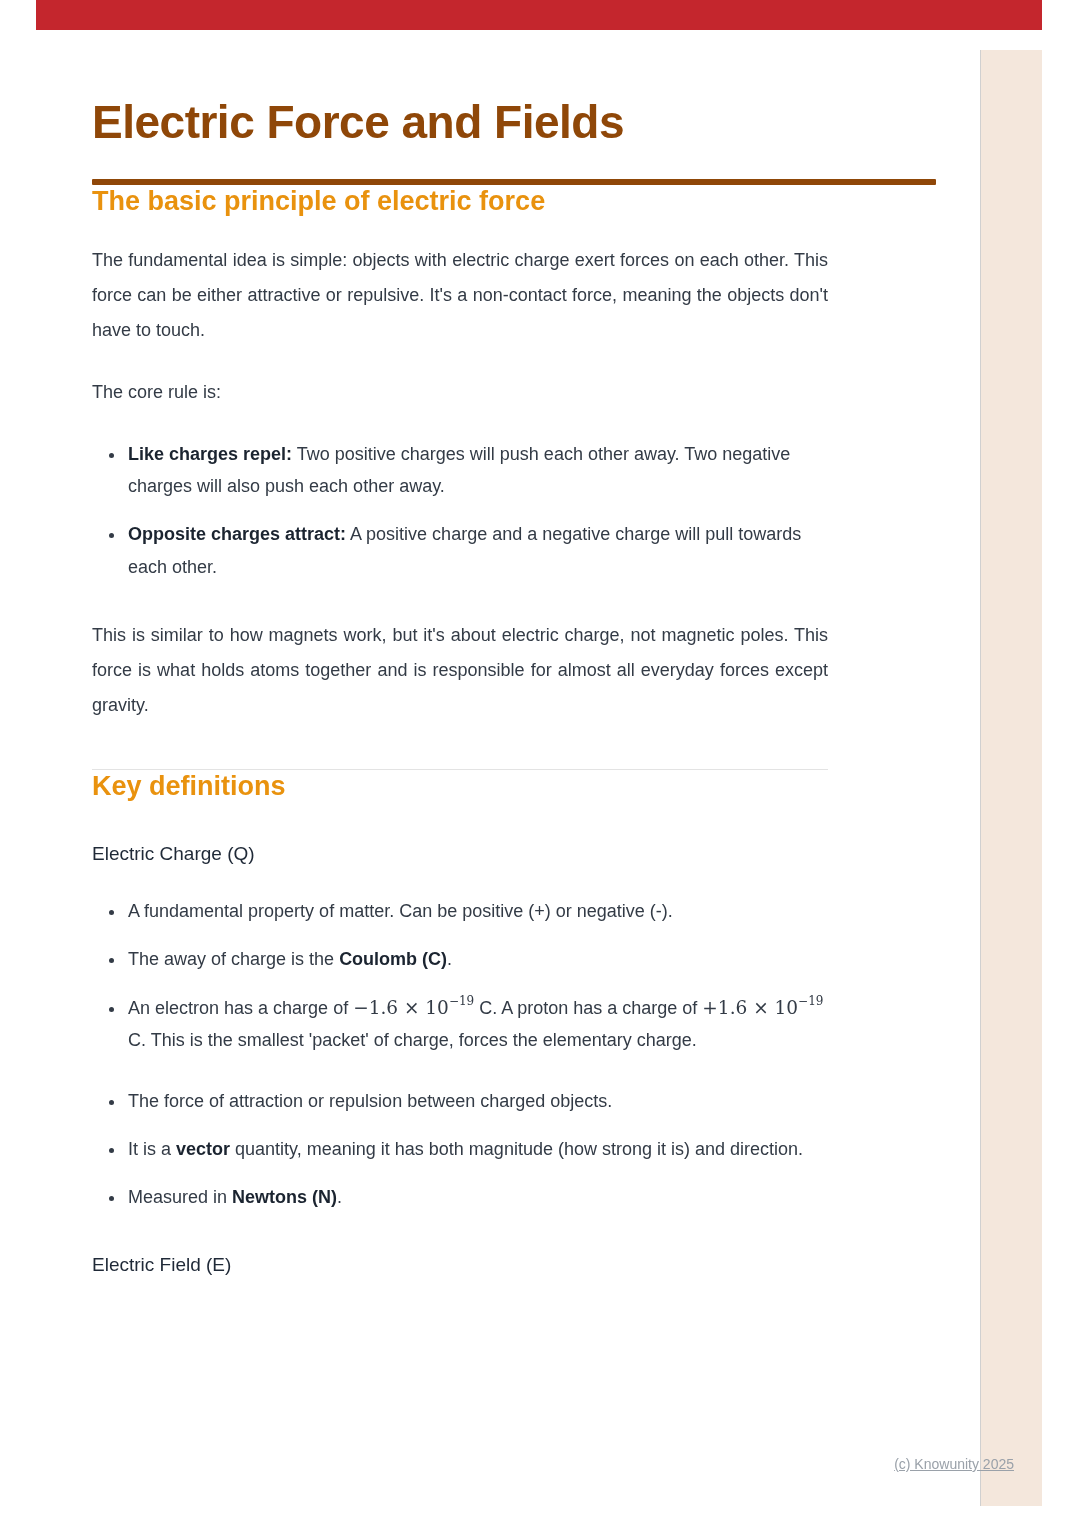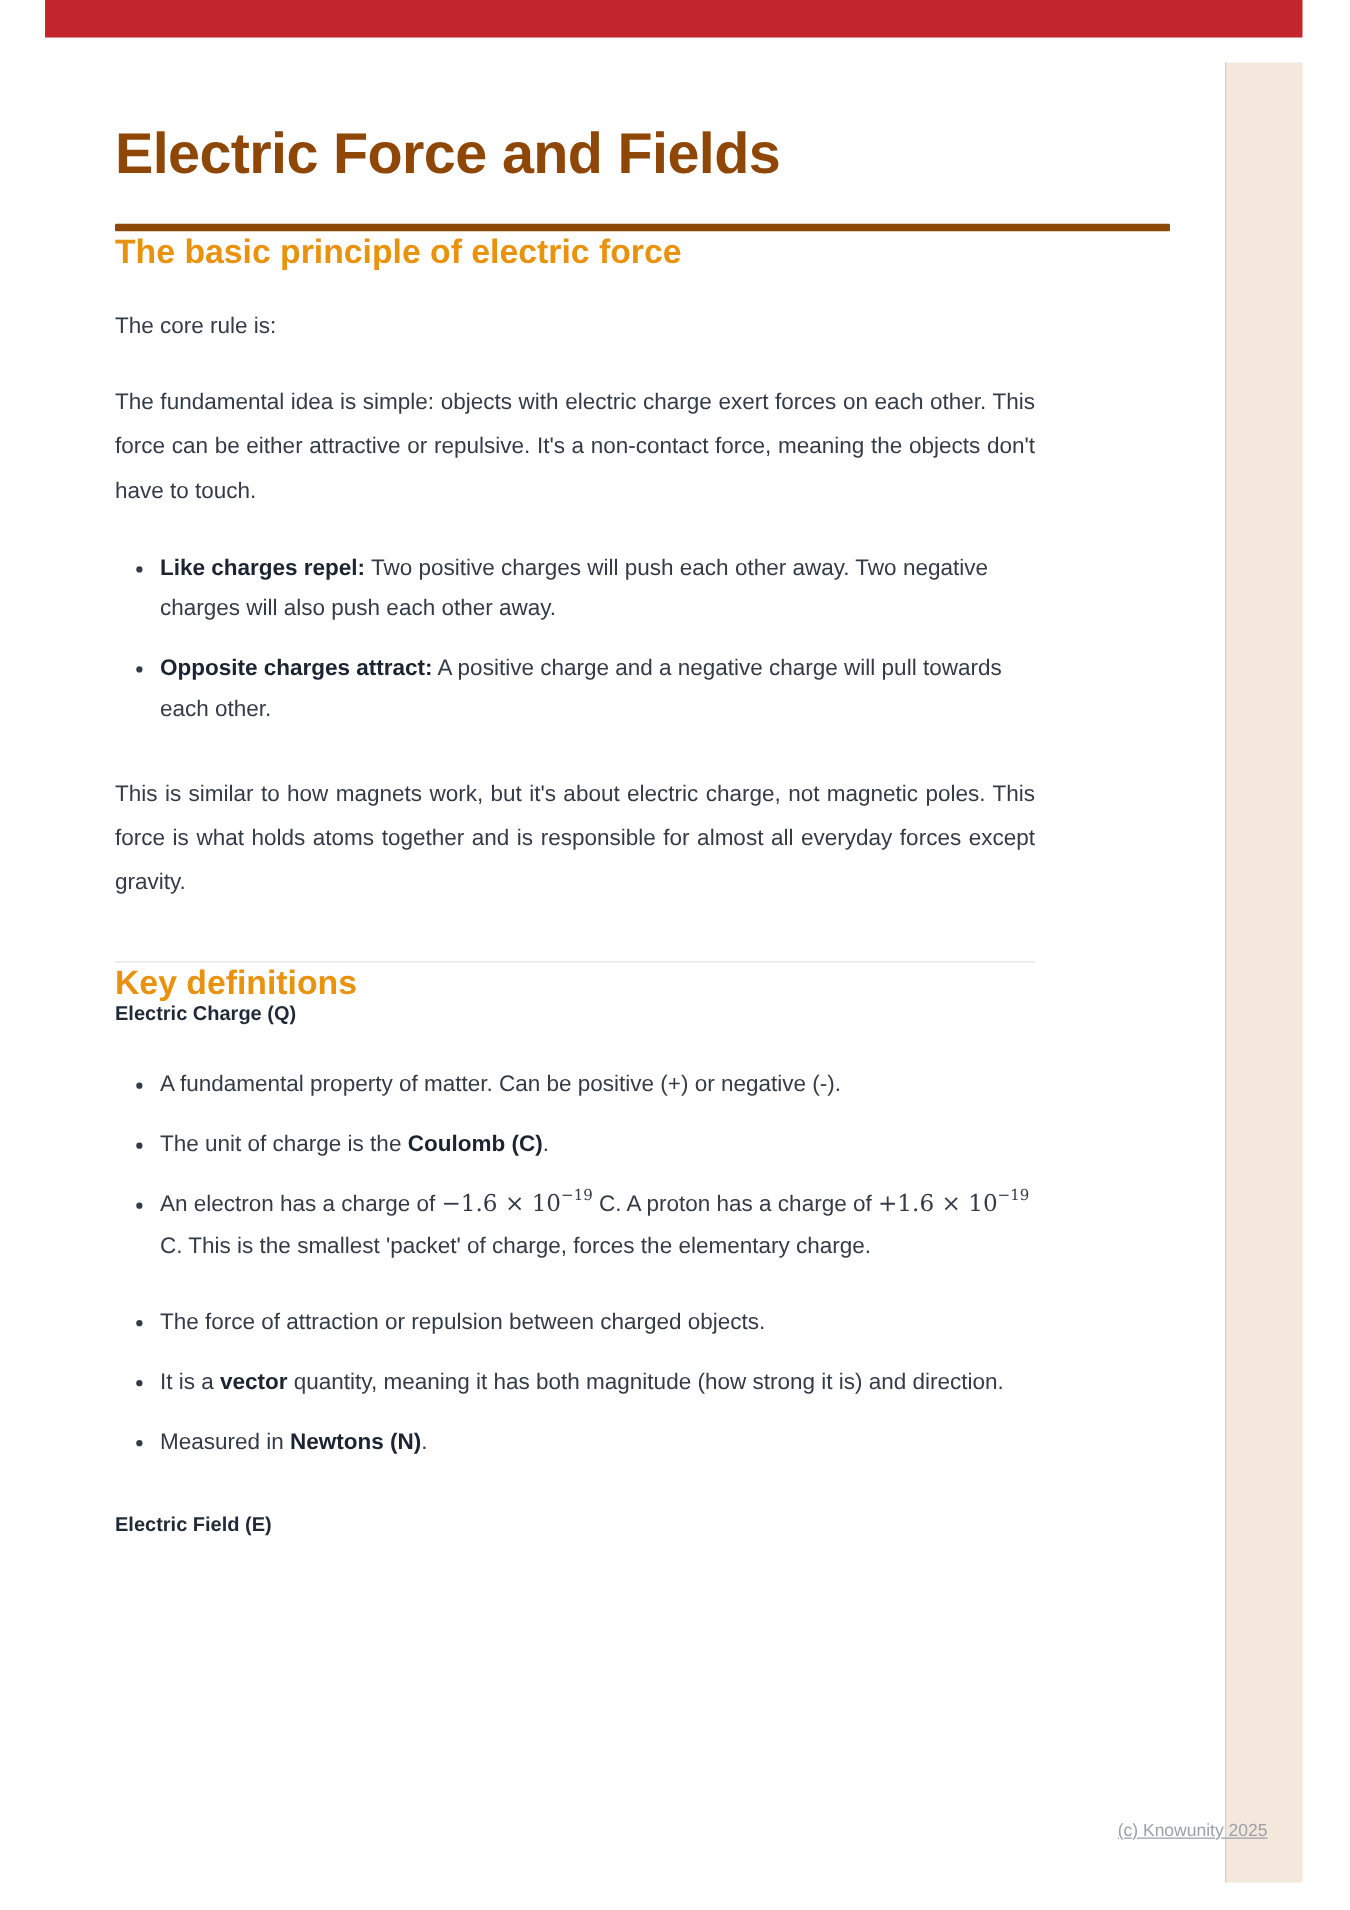--- a/index.html
+++ b/index.html
@@ -83,22 +83,23 @@
     padding-left: 2px;
     color: var(--body, #333b46);
   }
   ul.bullet-list li:last-child { margin-bottom: 0; }
   strong.bold-lead, strong.inline-bold {
     font-weight: 700;
     color: var(--strong, #1b2430);
     margin-top: 28px;
   }
   h3.subsection-title {
-    font-size: 16px;
-    font-weight: 700;
+    margin-top: 40px;
+    font-size: 19px;
+    font-weight: 400;
     color: var(--subheading, #1f2937);
     line-height: 1.3;
   }
   .divider {
     width: 736px;
     height: 1px;
     background: var(--divider, #e3e3e3);
     margin-top: 46px;
   }
   .mt-lg { margin-top: 42px; }
@@ -133,40 +134,40 @@
   <div class="top-bar"></div>
   <div class="side-strip"></div>
 
   <div class="content">
 
     <h1 class="title">Electric Force and Fields</h1>
     <div class="title-rule"></div>
 
     <h2 class="section-heading">The basic principle of electric force</h2>
 
+    <p class="body-text">The fundamental idea is simple: objects with electric charge exert forces on each other. This force can be either attractive or repulsive. It's a non-contact force, meaning the objects don't have to touch.</p>
+
     <p class="body-text no-justify">The core rule is:</p>
-
-    <p class="body-text">The fundamental idea is simple: objects with electric charge exert forces on each other. This force can be either attractive or repulsive. It's a non-contact force, meaning the objects don't have to touch.</p>
 
     <ul class="bullet-list">
       <li><strong class="bold-lead">Like charges repel:</strong><span> Two positive charges will push each other away. Two negative charges will also push each other away.</span></li>
       <li><strong class="bold-lead">Opposite charges attract:</strong><span> A positive charge and a negative charge will pull towards each other.</span></li>
     </ul>
 
     <p class="body-text" style="margin-top:34px">This is similar to how magnets work, but it's about electric charge, not magnetic poles. This force is what holds atoms together and is responsible for almost all everyday forces except gravity.</p>
 
     <div class="divider"></div>
 
     <h2 class="section-heading">Key definitions</h2>
 
     <h3 class="subsection-title">Electric Charge (Q)</h3>
 
     <ul class="bullet-list">
       <li><span>A fundamental property of matter. Can be positive (+) or negative (-).</span></li>
-      <li><span>The unit of charge is the </span><strong class="inline-bold">Coulomb (C)</strong><span>.</span></li>
+      <li><span>The away of charge is the </span><strong class="inline-bold">Coulomb (C)</strong><span>.</span></li>
       <li><span>An electron has a charge of </span><span class="math"><span>−1.6 × 10</span><sup>−19</sup></span><span> C. A proton has a charge of </span><span class="math"><span>+1.6 × 10</span><sup>−19</sup></span><span> C. This is the smallest 'packet' of charge, forces the elementary charge.</span></li>
     </ul>
 
 
     <ul class="bullet-list">
       <li><span>The force of attraction or repulsion between charged objects.</span></li>
       <li><span>It is a </span><strong class="inline-bold">vector</strong><span> quantity, meaning it has both magnitude (how strong it is) and direction.</span></li>
       <li><span>Measured in </span><strong class="inline-bold">Newtons (N)</strong><span>.</span></li>
     </ul>
 

